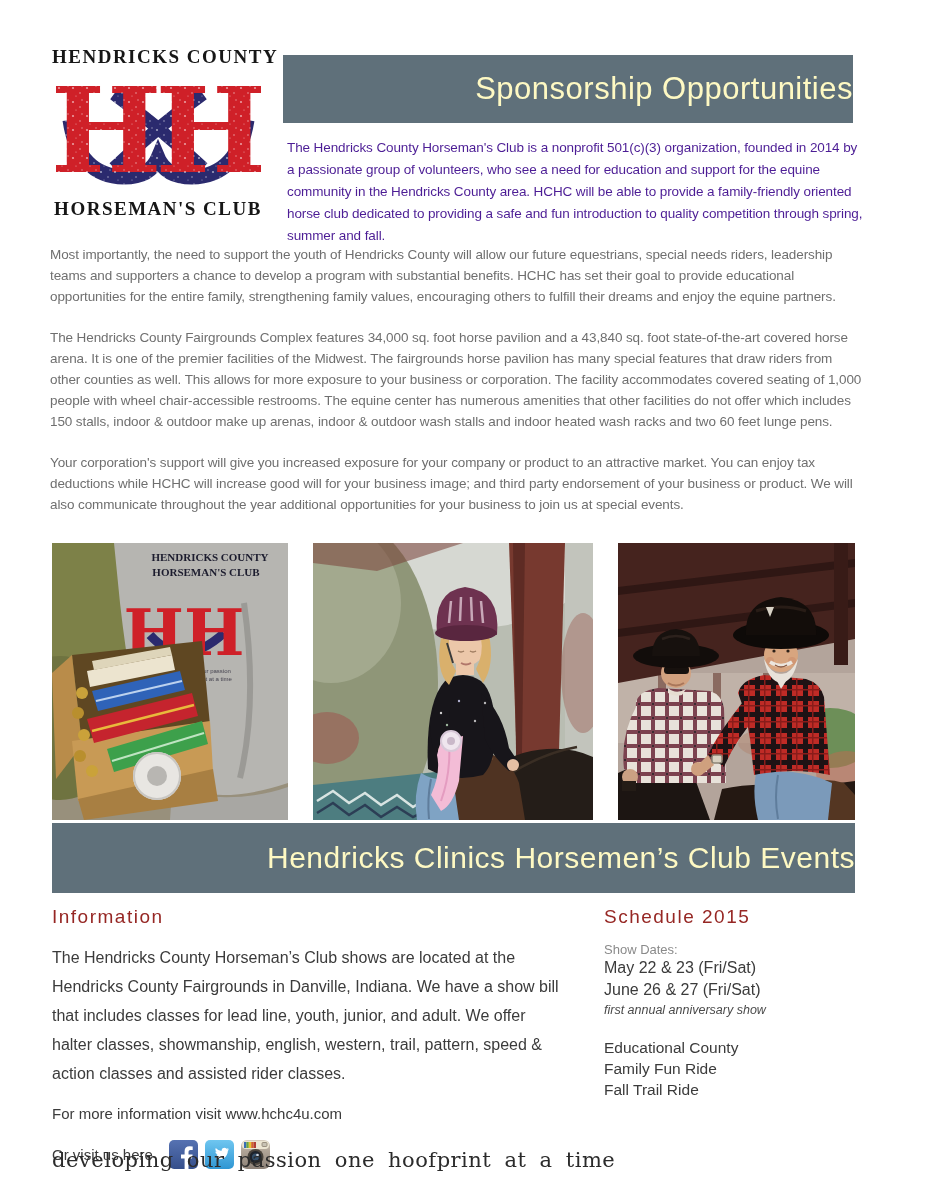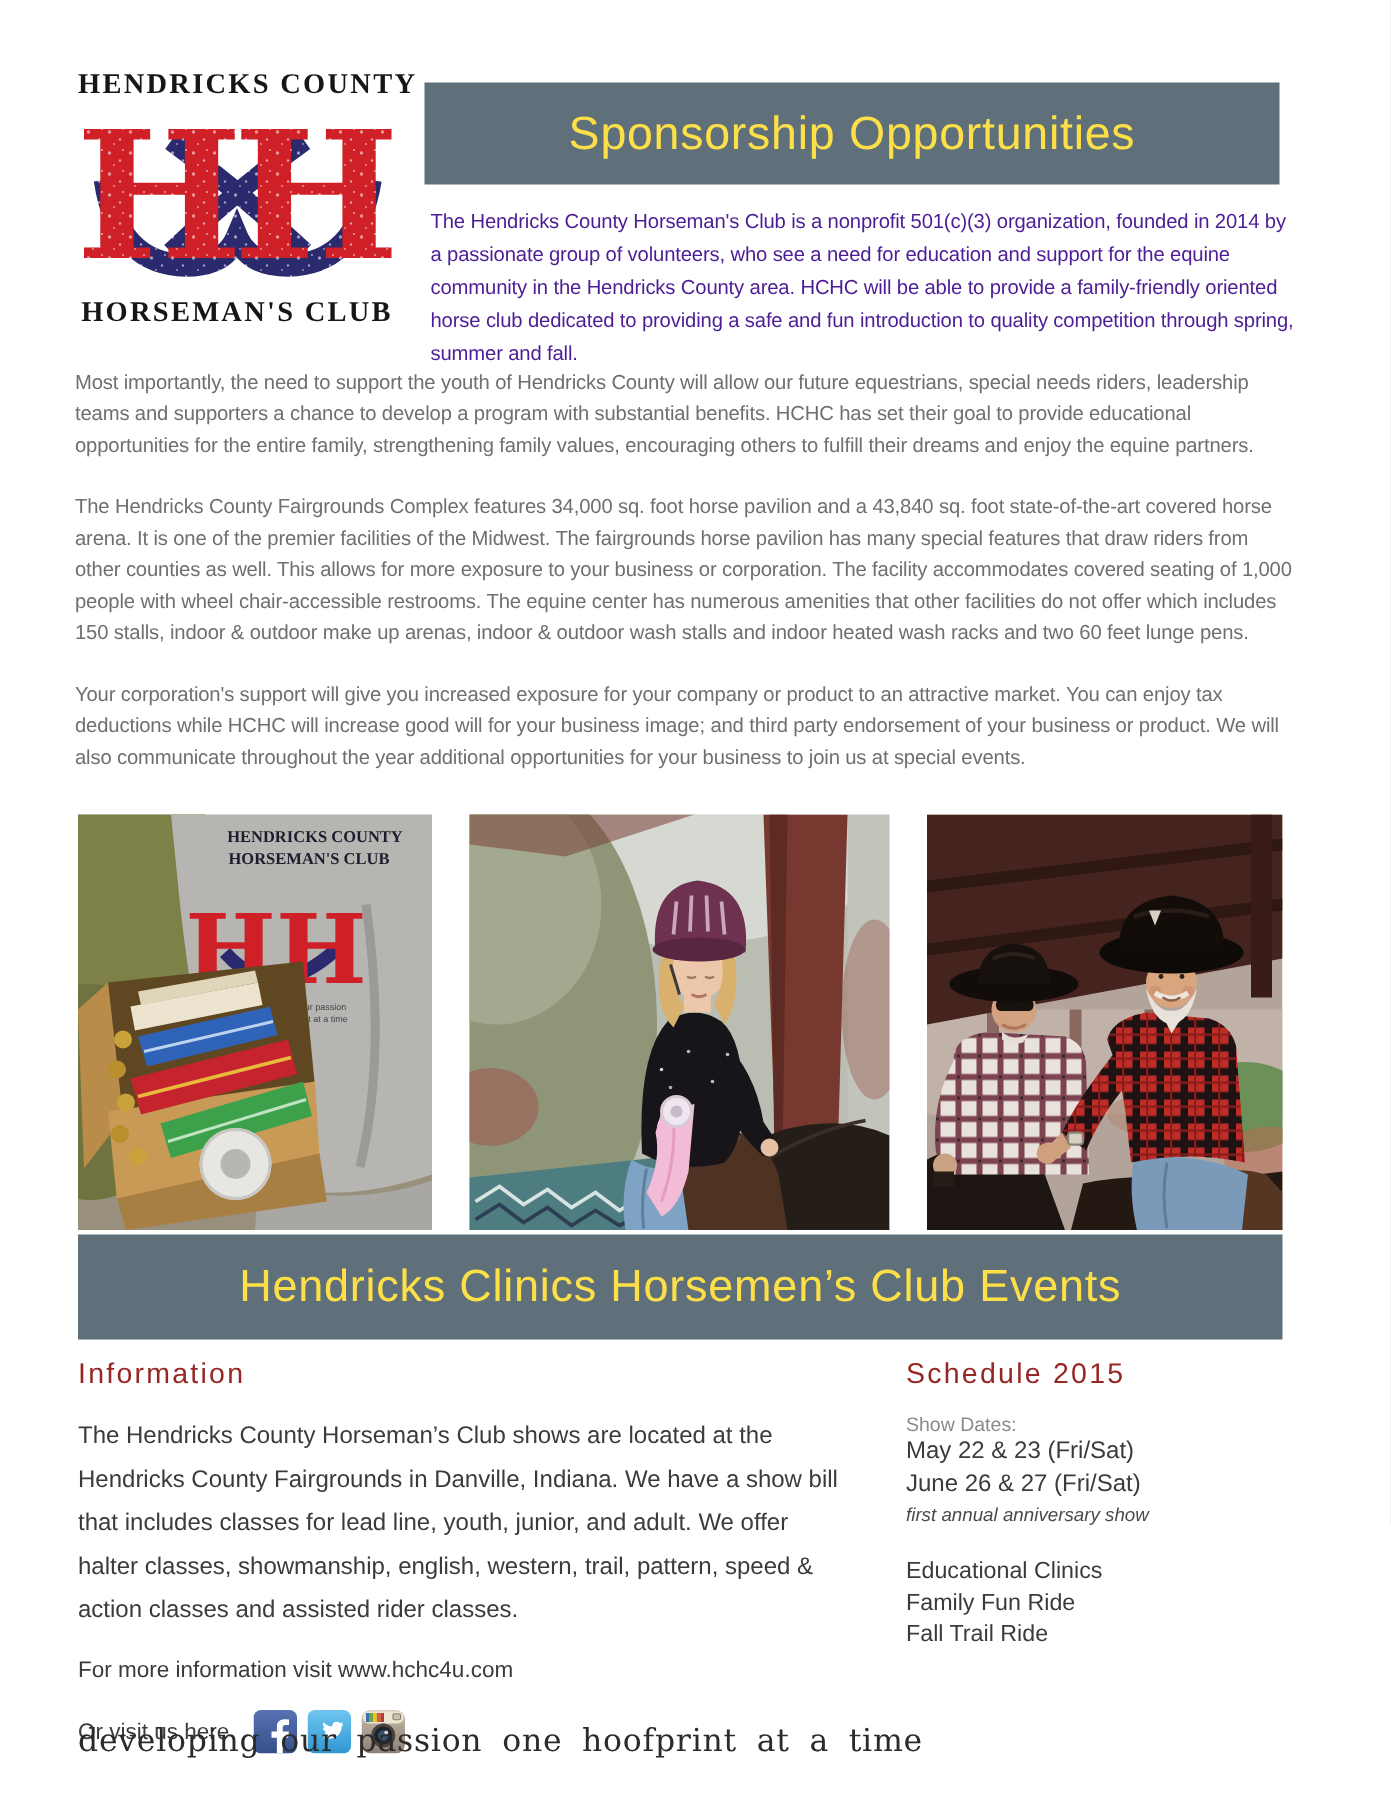--- a/index.html
+++ b/index.html
@@ -10,22 +10,22 @@
   }
   
   .logo { position:absolute; left:52px; top:46px; width:212px; text-align:center; }
   .logo-line {
     font-family:"Liberation Serif", serif; font-weight:bold; font-size:19px;
     letter-spacing:1.5px; color:#161616; white-space:nowrap;
   }
   .logo-mono { display:block; margin:2px auto 0 auto; }
   
   .banner {
-    position:absolute; background:#5f707a; color:#fde047;
-    display:flex; align-items:center; justify-content:center;
+    position:absolute; background:#5f707a; color:#fef9c3;
+    display:flex; align-items:center; justify-content:flex-end;
   }
   .banner-sponsorship { left:283px; top:55px; width:570px; height:68px; }
   .banner-sponsorship span { font-size:31px; font-weight:400; letter-spacing:0.5px; }
   .banner-events { left:52px; top:823px; width:803px; height:70px; }
   .banner-events span { font-size:30px; font-weight:400; letter-spacing:0.5px; }
   
   .intro {
     position:absolute; left:287px; top:137px; width:578px;
     font-size:13.5px; line-height:22px; color:#4c1d95; letter-spacing:-0.1px;
   }
@@ -313,21 +313,21 @@
     </div>
   </div>
 
   <div class="schedule-col">
     <h2 class="col-heading">Schedule 2015</h2>
     <div class="show-dates-label">Show Dates:</div>
     <div class="show-date">May 22 &amp; 23 (Fri/Sat)</div>
     <div class="show-date">June 26 &amp; 27 (Fri/Sat)</div>
     <div class="show-note">first annual anniversary show</div>
     <div class="club-events">
-      <div class="club-event">Educational Clinics</div>
+      <div class="club-event">Educational County</div>
       <div class="club-event">Family Fun Ride</div>
       <div class="club-event">Fall Trail Ride</div>
     </div>
   </div>
 
   <div class="tagline">developing our passion one hoofprint at a time</div>
 
 </div>
 
 </body></html>

